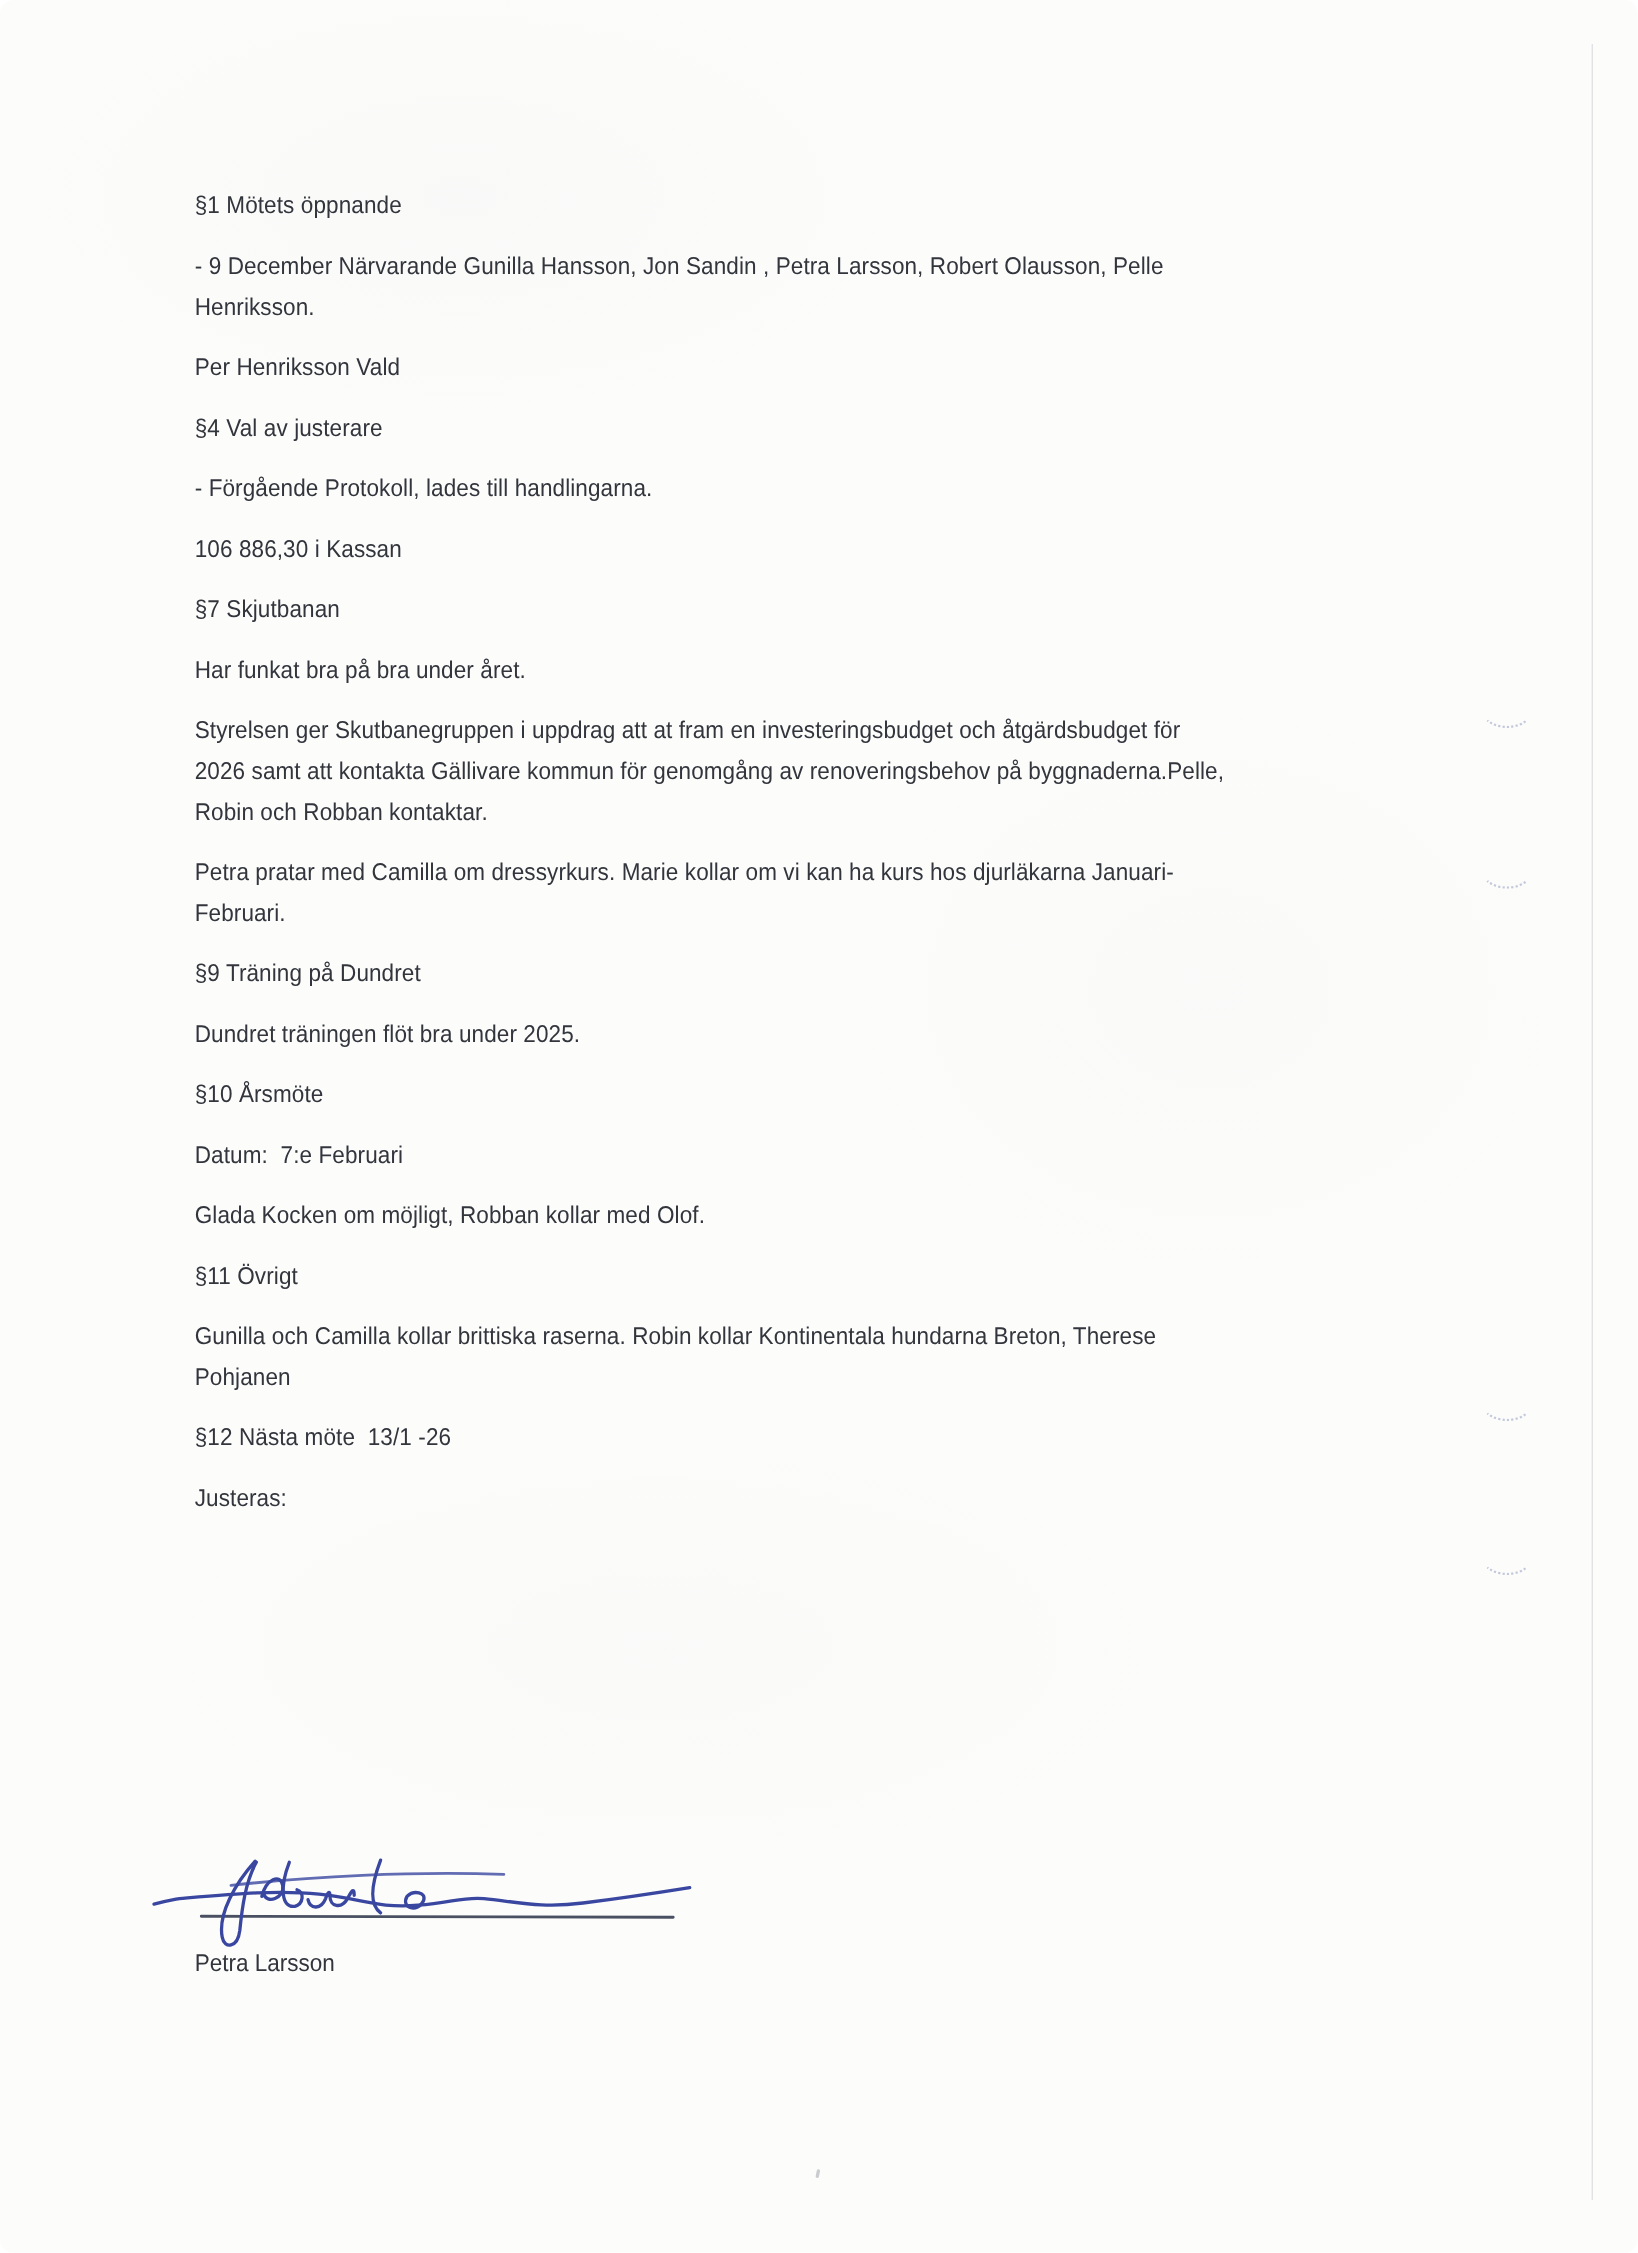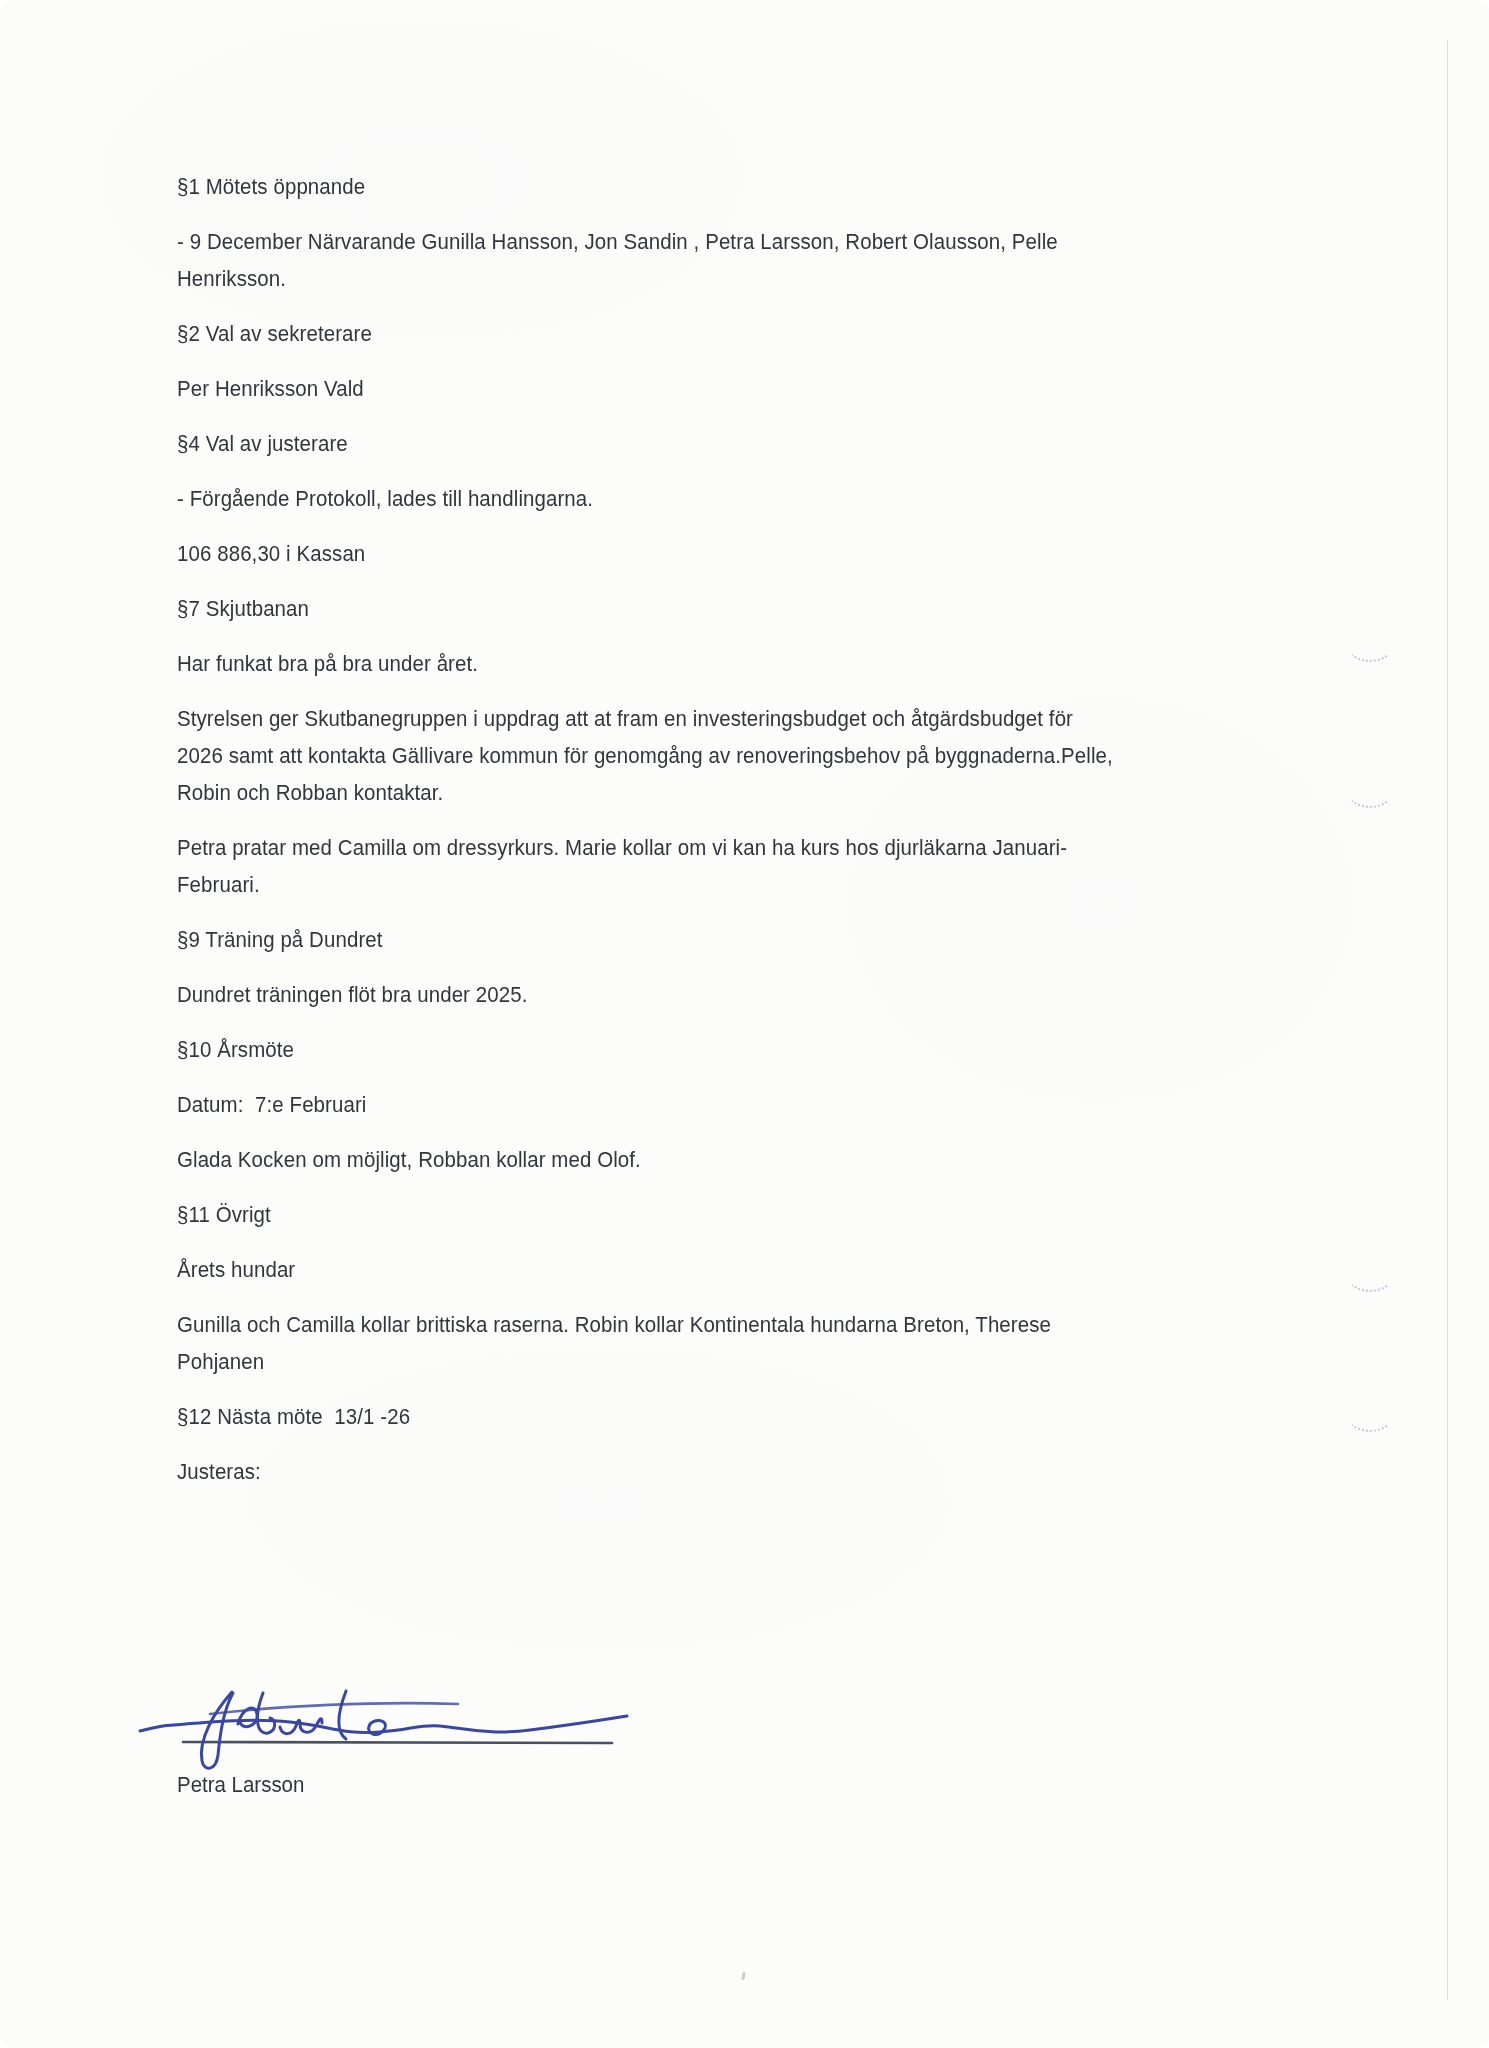--- a/index.html
+++ b/index.html
@@ -92,23 +92,20 @@
 
   <div class="doc" id="doc-body">
       <div class="para">
         <div class="line">§1 Mötets öppnande</div>
       </div>
       <div class="para">
         <div class="line">- 9 December Närvarande Gunilla Hansson, Jon Sandin , Petra Larsson, Robert Olausson, Pelle</div>
         <div class="line">Henriksson.</div>
       </div>
       <div class="para">
-        <div class="line">§2 Val av sekreterare</div>
-      </div>
-      <div class="para">
         <div class="line">Per Henriksson Vald</div>
       </div>
       <div class="para">
         <div class="line">§4 Val av justerare</div>
       </div>
       <div class="para">
         <div class="line">- Förgående Protokoll, lades till handlingarna.</div>
       </div>
       <div class="para">
         <div class="line">106 886,30 i Kassan</div>
@@ -138,23 +135,20 @@
         <div class="line">§10 Årsmöte</div>
       </div>
       <div class="para">
         <div class="line">Datum:  7:e Februari</div>
       </div>
       <div class="para">
         <div class="line">Glada Kocken om möjligt, Robban kollar med Olof.</div>
       </div>
       <div class="para">
         <div class="line">§11 Övrigt</div>
-      </div>
-      <div class="para">
-        <div class="line">Årets hundar</div>
       </div>
       <div class="para">
         <div class="line">Gunilla och Camilla kollar brittiska raserna. Robin kollar Kontinentala hundarna Breton, Therese</div>
         <div class="line">Pohjanen</div>
       </div>
       <div class="para">
         <div class="line">§12 Nästa möte  13/1 -26</div>
       </div>
       <div class="para">
         <div class="line">Justeras:</div>

